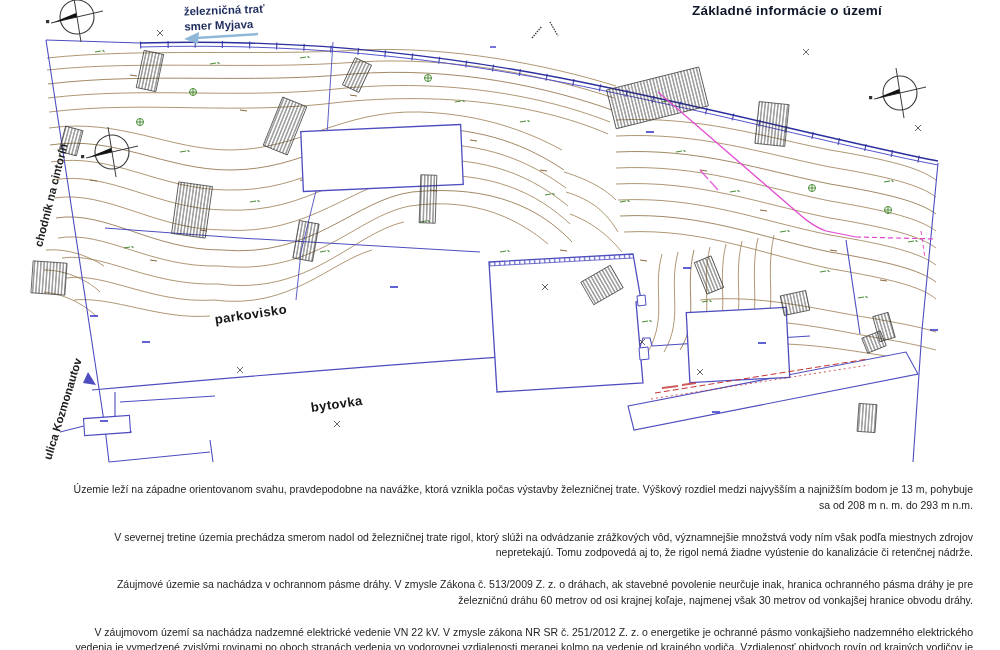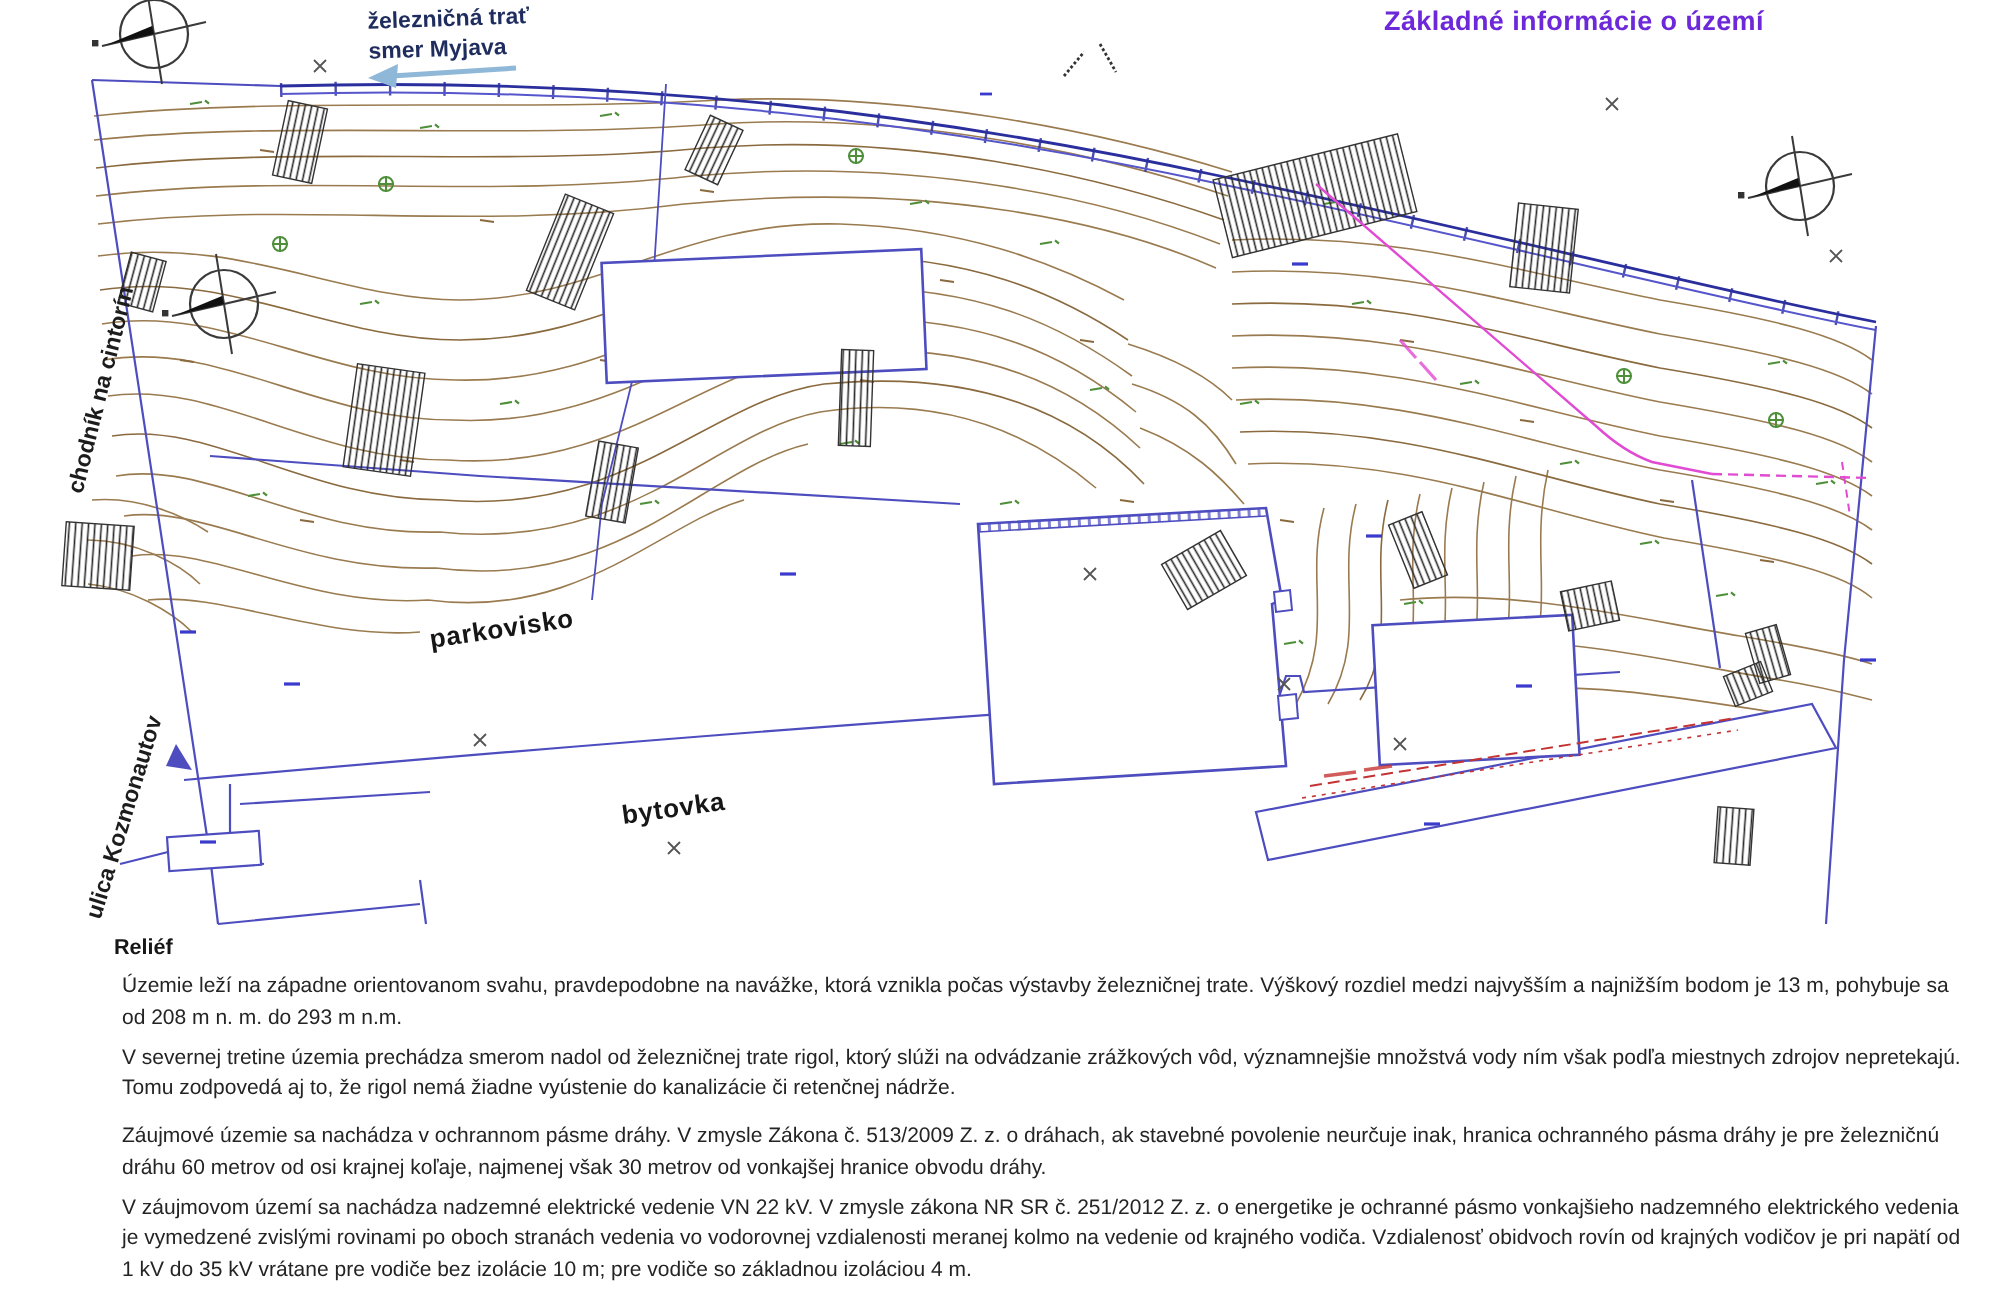--- a/index.html
+++ b/index.html
@@ -5,41 +5,41 @@
   html,body{margin:0;padding:0;}
   body{
     width:1000px;height:650px;overflow:hidden;background:#ffffff;
     font-family:"Liberation Sans",sans-serif;color:#262626;position:relative;
   }
   .page{position:absolute;inset:0;}
   .map{position:absolute;left:0;top:0;width:1000px;height:468px;}
   .map svg{position:absolute;left:0;top:0;}
   .page-title{
     position:absolute;left:692px;top:3px;font-size:13.5px;font-weight:bold;
-    color:#6d28d9;letter-spacing:.2px;white-space:nowrap;
+    color:#0f172a;letter-spacing:.2px;white-space:nowrap;
   }
   .rail-label{
     position:absolute;left:184px;top:3px;font-size:11.5px;font-weight:bold;
     color:#1f2d5e;line-height:15px;white-space:nowrap;transform:rotate(-2deg);
   }
   .street-label{
     position:absolute;font-size:11.5px;font-weight:bold;color:#1c1c1c;
     white-space:nowrap;transform-origin:left bottom;
   }
   .lbl-chodnik{left:44px;top:236px;transform:rotate(-76deg);}
   .lbl-kozmo{left:53px;top:449px;transform:rotate(-73deg);}
   .area-label{
     position:absolute;font-size:13px;font-weight:bold;color:#161616;
     white-space:nowrap;transform-origin:left bottom;
   }
   .lbl-park{left:216px;top:312px;transform:rotate(-8.5deg);letter-spacing:.4px;}
   .lbl-byt{left:312px;top:400px;transform:rotate(-8deg);letter-spacing:.4px;}
   .sections{position:absolute;left:57px;top:466px;width:932px;font-size:10.5px;line-height:1.5;color:#242424;}
   .sections h3{margin:0;padding:0;font-size:10.8px;font-weight:bold;color:#161616;}
-  .sections p{margin:4px;padding:0;}
+  .sections p{margin:16px;padding:0;text-align:right;}
   .sections .sec + .sec{margin-top:8px;}
 </style>
 </head>
 <body>
 
 <div class="page">
 
   <div class="map">
     <svg width="1000" height="468" viewBox="0 0 1000 468">
       <defs>
@@ -273,21 +273,20 @@
 
     <div class="street-label lbl-chodnik">chodník na cintorín</div>
     <div class="street-label lbl-kozmo">ulica Kozmonautov</div>
 
     <div class="area-label lbl-park">parkovisko</div>
     <div class="area-label lbl-byt">bytovka</div>
   </div>
 
   <div class="sections">
     <div class="sec">
-      <h3>Reliéf</h3>
       <p>Územie leží na západne orientovanom svahu, pravdepodobne na navážke, ktorá vznikla počas výstavby železničnej trate. Výškový rozdiel medzi najvyšším a najnižším bodom je 13 m, pohybuje sa od 208 m n. m. do 293 m n.m.</p>
       <p>V severnej tretine územia prechádza smerom nadol od železničnej trate rigol, ktorý slúži na odvádzanie zrážkových vôd, významnejšie množstvá vody ním však podľa miestnych zdrojov nepretekajú. Tomu zodpovedá aj to, že rigol nemá žiadne vyústenie do kanalizácie či retenčnej nádrže.</p>
     </div>
     <div class="sec">
       <p>Záujmové územie sa nachádza v ochrannom pásme dráhy. V zmysle Zákona č. 513/2009 Z. z. o dráhach, ak stavebné povolenie neurčuje inak, hranica ochranného pásma dráhy je pre železničnú dráhu 60 metrov od osi krajnej koľaje, najmenej však 30 metrov od vonkajšej hranice obvodu dráhy.</p>
       <p>V záujmovom území sa nachádza nadzemné elektrické vedenie VN 22 kV. V zmysle zákona NR SR č. 251/2012 Z. z. o energetike je ochranné pásmo vonkajšieho nadzemného elektrického vedenia je vymedzené zvislými rovinami po oboch stranách vedenia vo vodorovnej vzdialenosti meranej kolmo na vedenie od krajného vodiča. Vzdialenosť obidvoch rovín od krajných vodičov je pri napätí od 1 kV do 35 kV vrátane pre vodiče bez izolácie 10 m; pre vodiče so základnou izoláciou 4 m.</p>
     </div>
   </div>
 
 </div>

